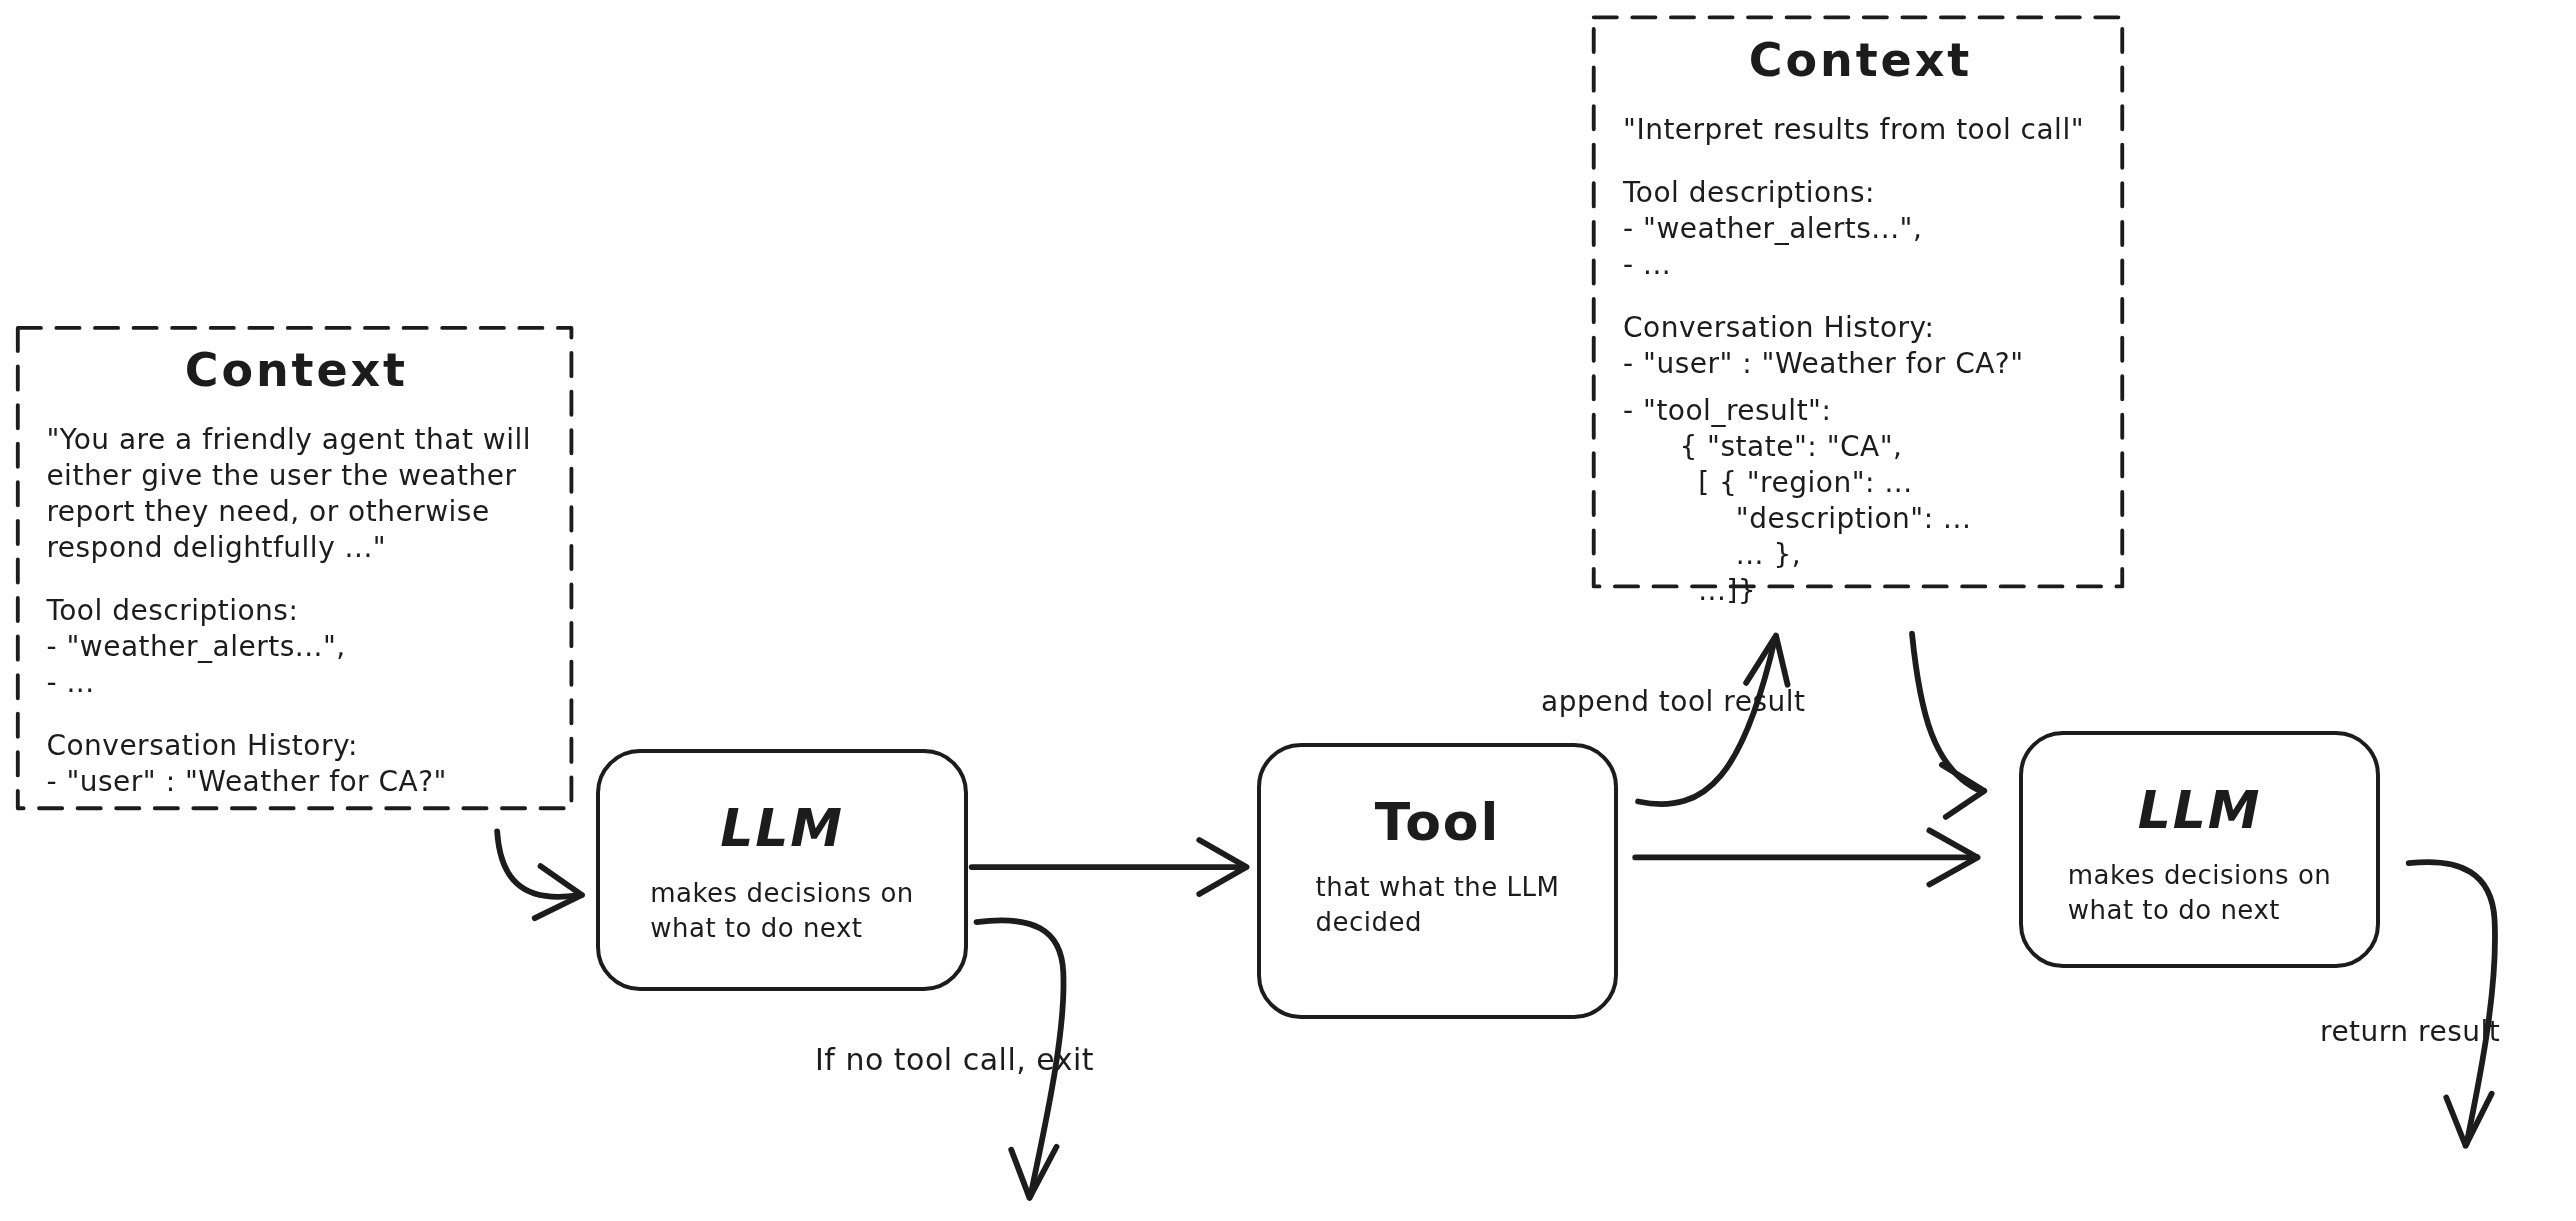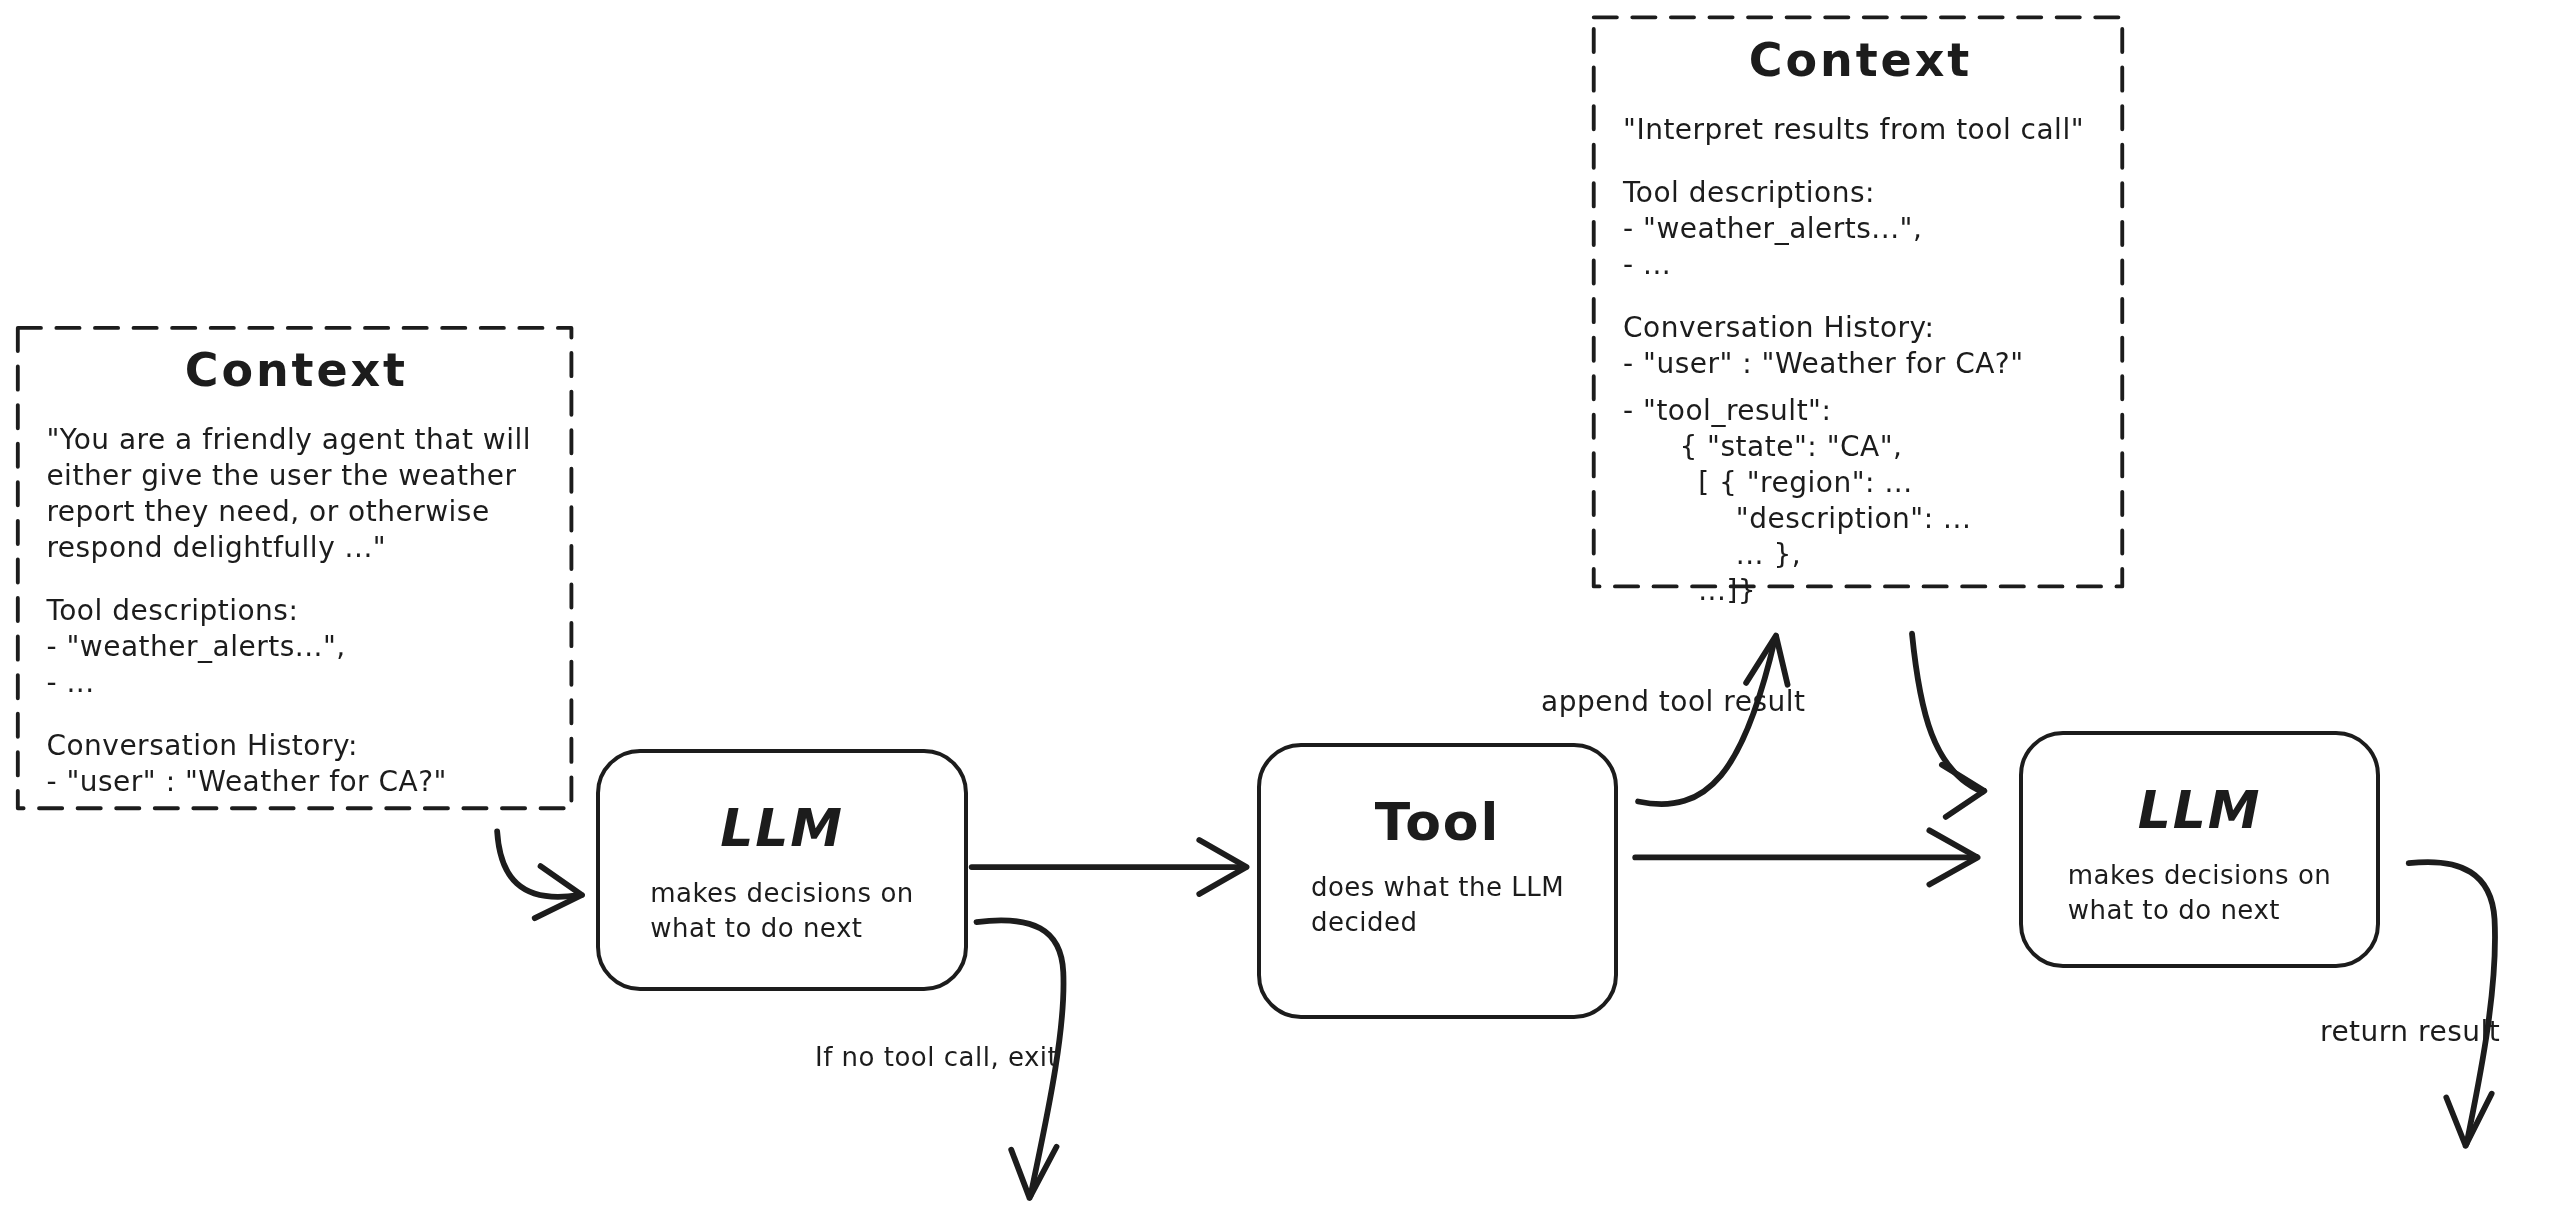--- a/index.html
+++ b/index.html
@@ -147,31 +147,31 @@
     <div class="node-title italic">LLM</div>
     <div class="node-sub">
       <div>makes decisions on</div>
       <div>what to do next</div>
     </div>
   </div>
 
   <div class="node" style="left:1257px; top:743px; width:361px; height:276px;">
     <div class="node-title">Tool</div>
     <div class="node-sub">
-      <div>does what the LLM</div>
+      <div>that what the LLM</div>
       <div>decided</div>
     </div>
   </div>
 
   <div class="node" style="left:2019px; top:731px; width:361px; height:237px;">
     <div class="node-title italic">LLM</div>
     <div class="node-sub">
       <div>makes decisions on</div>
       <div>what to do next</div>
     </div>
   </div>
 
   <div class="edge-label" style="left:1541px; top:685px;">append tool result</div>
-  <div class="edge-label" style="left:815px; top:1042px; font-size:26px;text-align:center;">If no tool call, exit</div>
+  <div class="edge-label" style="left:815px; top:1042px; font-size:30px;text-align:center;">If no tool call, exit</div>
   <div class="edge-label" style="left:2320px; top:1015px;">return result</div>
 
 </div>
 
 
 </body></html>

